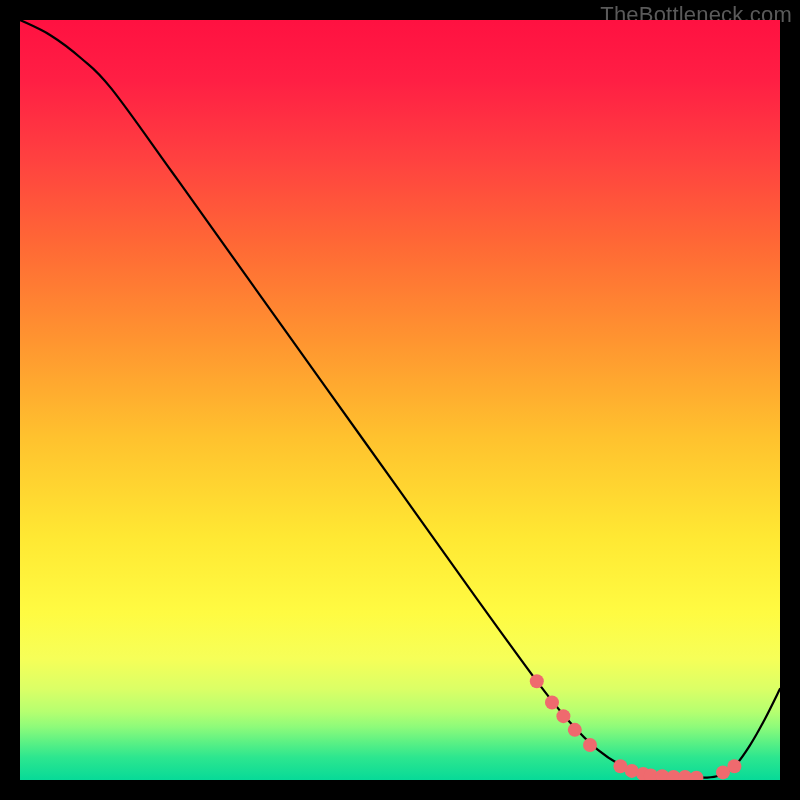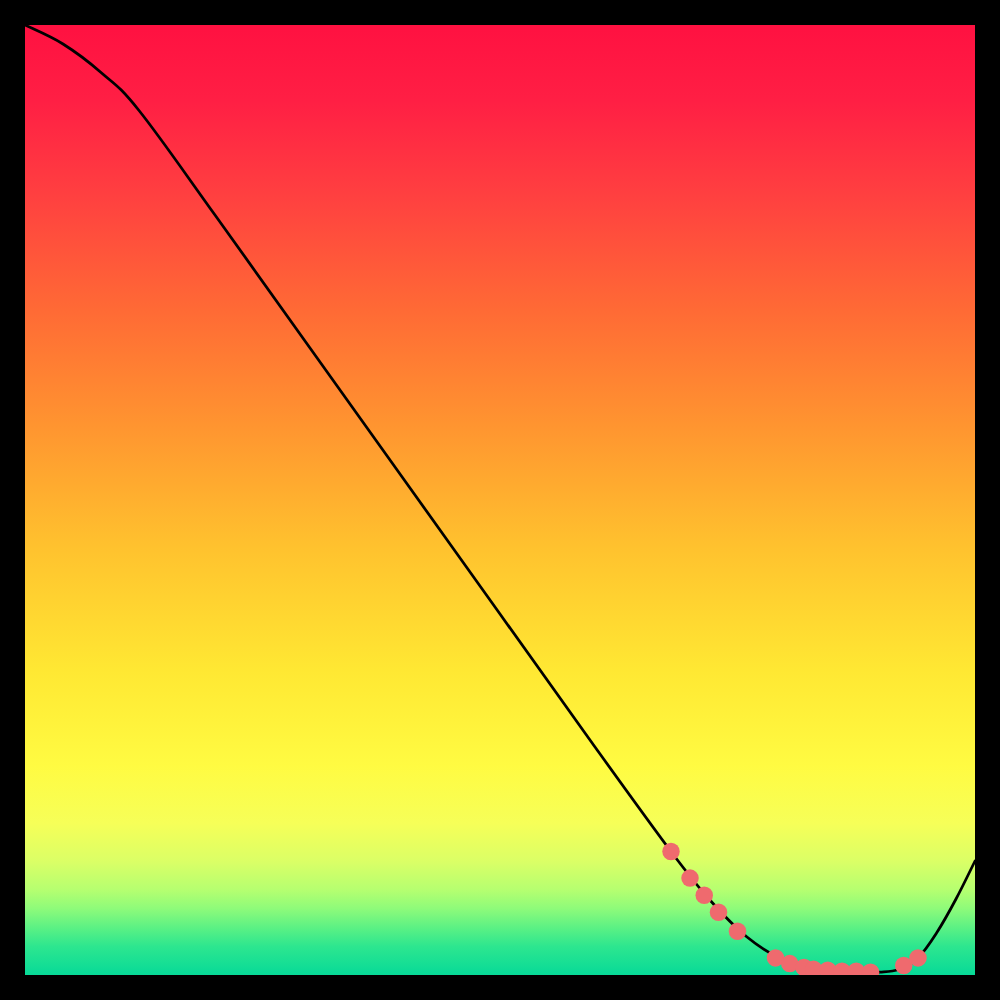--- a/index.html
+++ b/index.html
@@ -34,20 +34,21 @@
     letter-spacing: 0.2px;
     user-select: none;
   }
   svg { display: block; }
 </style>
 </head>
 <body>
 
 <div class="stage">
 
+  <div class="watermark">TheBottleneck.com</div>
 
   <svg class="plot" viewBox="0 0 760 760" preserveAspectRatio="none">
     <defs>
       <linearGradient id="bg-grad" x1="0" y1="0" x2="0" y2="1">
 
       <stop offset="0.00%" stop-color="#ff1141"></stop>
           <stop offset="8.00%" stop-color="#ff1f44"></stop>
           <stop offset="18.00%" stop-color="#ff4040"></stop>
           <stop offset="30.00%" stop-color="#ff6a35"></stop>
           <stop offset="42.00%" stop-color="#ff9430"></stop>

